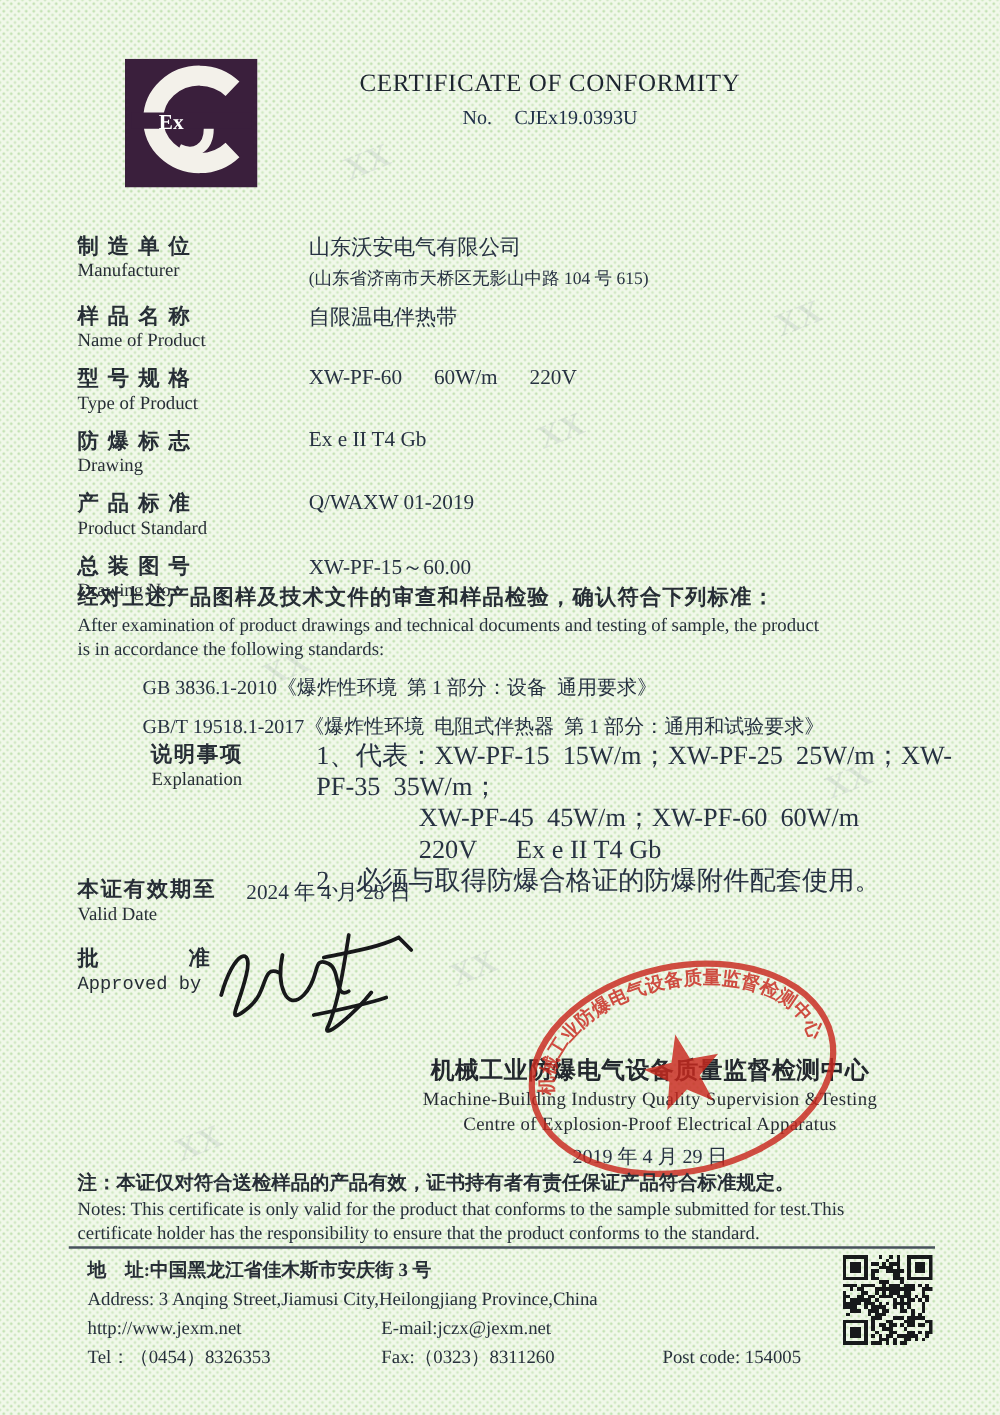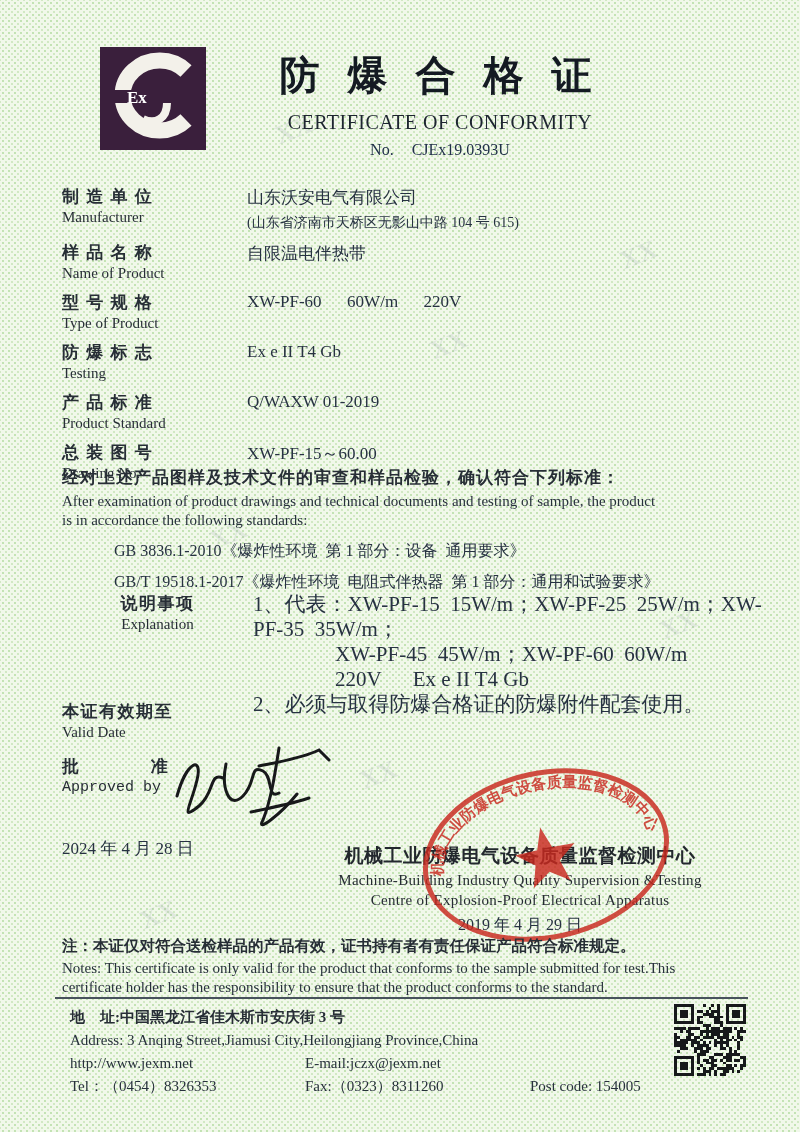--- a/index.html
+++ b/index.html
@@ -35,21 +35,21 @@
   .exam-cn{font-size:17px; font-weight:bold; letter-spacing:1px; color:#272e36; margin-bottom:3px;}
   .exam-en{font-size:15px; line-height:19px;}
   .stds{margin-top:10px; padding-left:52px;}
   .std{font-size:16px; line-height:21px; margin-bottom:10px; color:#273242;}
   
   .explain{position:absolute; left:62px; top:592px; right:20px; display:flex;}
   .explain .flbl{width:191px; flex:0 0 191px;text-align:center;}
   .exl{font-size:21px; line-height:25px; color:#273242;}
   .exl.ind{padding-left:82px;}
   
-  .valid{position:absolute; left:62px; top:700px; display:flex;flex-direction:column;}
+  .valid{position:absolute; left:62px; top:700px; display:flex;}
   .valid .flbl{width:135px; flex:0 0 135px;}
   .valid .fval{padding-top:2px;}
   
   .approve{position:absolute; left:62px; top:755px;font-family:Liberation Mono, monospace;}
   .sign{position:absolute; left:163px; top:738px;}
   
   .issuer{position:absolute; left:250px; top:843px; width:540px; text-align:center;}
   .issuer-cn{font-size:19px; font-weight:bold; letter-spacing:.5px; color:#23282e;}
   .issuer-en{font-size:15px; letter-spacing:.3px; margin-top:3px; color:#262c33;}
   .issuer-date{font-size:16px; margin-top:6px; color:#273242;}
@@ -84,21 +84,20 @@
 
   <svg class="logo" viewBox="0 0 106 103">
     <rect width="106" height="103" fill="#3a1f3c"></rect>
     <path d="M86,24 A37,35 0 1 0 86,73" stroke="#f3f1ea" stroke-width="16" fill="none"></path>
     <rect x="5" y="43" width="96" height="13" fill="#3a1f3c"></rect>
     <path d="M67,56 C67,72 55,78 43,72" stroke="#f3f1ea" stroke-width="8" fill="none"></path>
     <text x="27" y="56" font-size="17" font-weight="bold" fill="#ffffff" font-family="Liberation Serif, DejaVu Serif, serif">Ex</text>
   </svg>
 
   <div class="titlewrap">
-    <div class="title-cn">防 爆 合 格 证</div>
     <div class="title-en">CERTIFICATE OF CONFORMITY</div>
     <div class="no-line">
       <span>No.</span><span class="no-val">CJEx19.0393U</span>
     </div>
   </div>
 
   <div class="fields">
     <div class="frow">
       <div class="flbl">
         <div class="lbl-cn">制 造 单 位</div>
@@ -119,21 +118,21 @@
     <div class="frow">
       <div class="flbl">
         <div class="lbl-cn">型 号 规 格</div>
         <div class="lbl-en">Type of Product</div>
       </div>
       <div class="fval pre">XW-PF-60      60W/m      220V</div>
     </div>
     <div class="frow">
       <div class="flbl">
         <div class="lbl-cn">防 爆 标 志</div>
-        <div class="lbl-en">Testing</div>
+        <div class="lbl-en">Drawing</div>
       </div>
       <div class="fval">Ex e II T4 Gb</div>
     </div>
     <div class="frow">
       <div class="flbl">
         <div class="lbl-cn">产 品 标 准</div>
         <div class="lbl-en">Product Standard</div>
       </div>
       <div class="fval">Q/WAXW 01-2019</div>
     </div>

